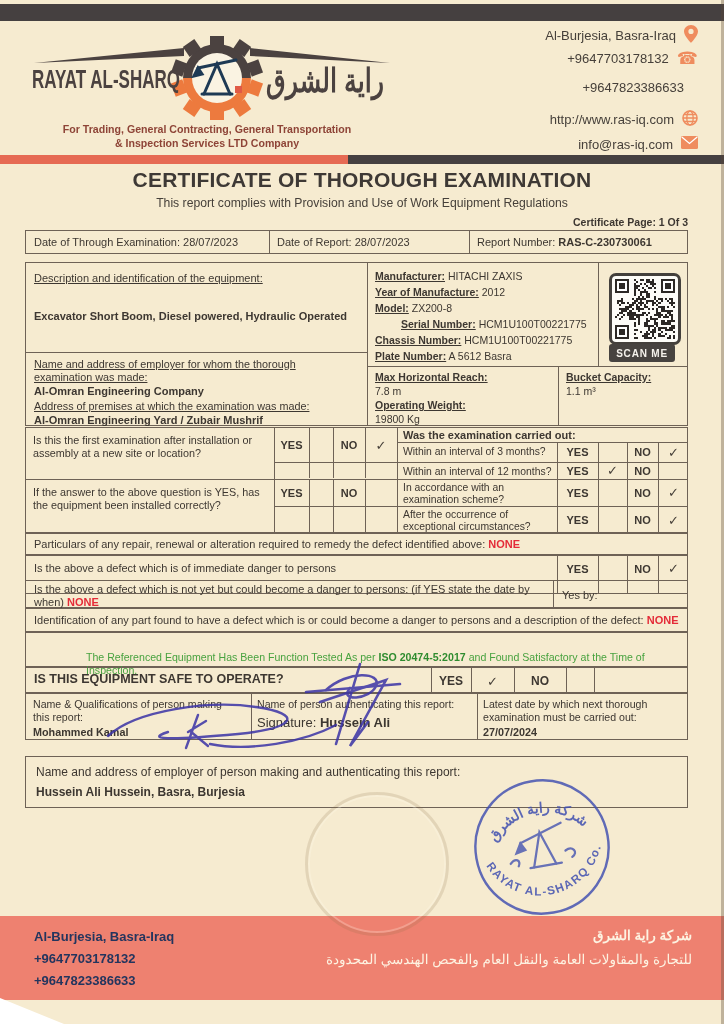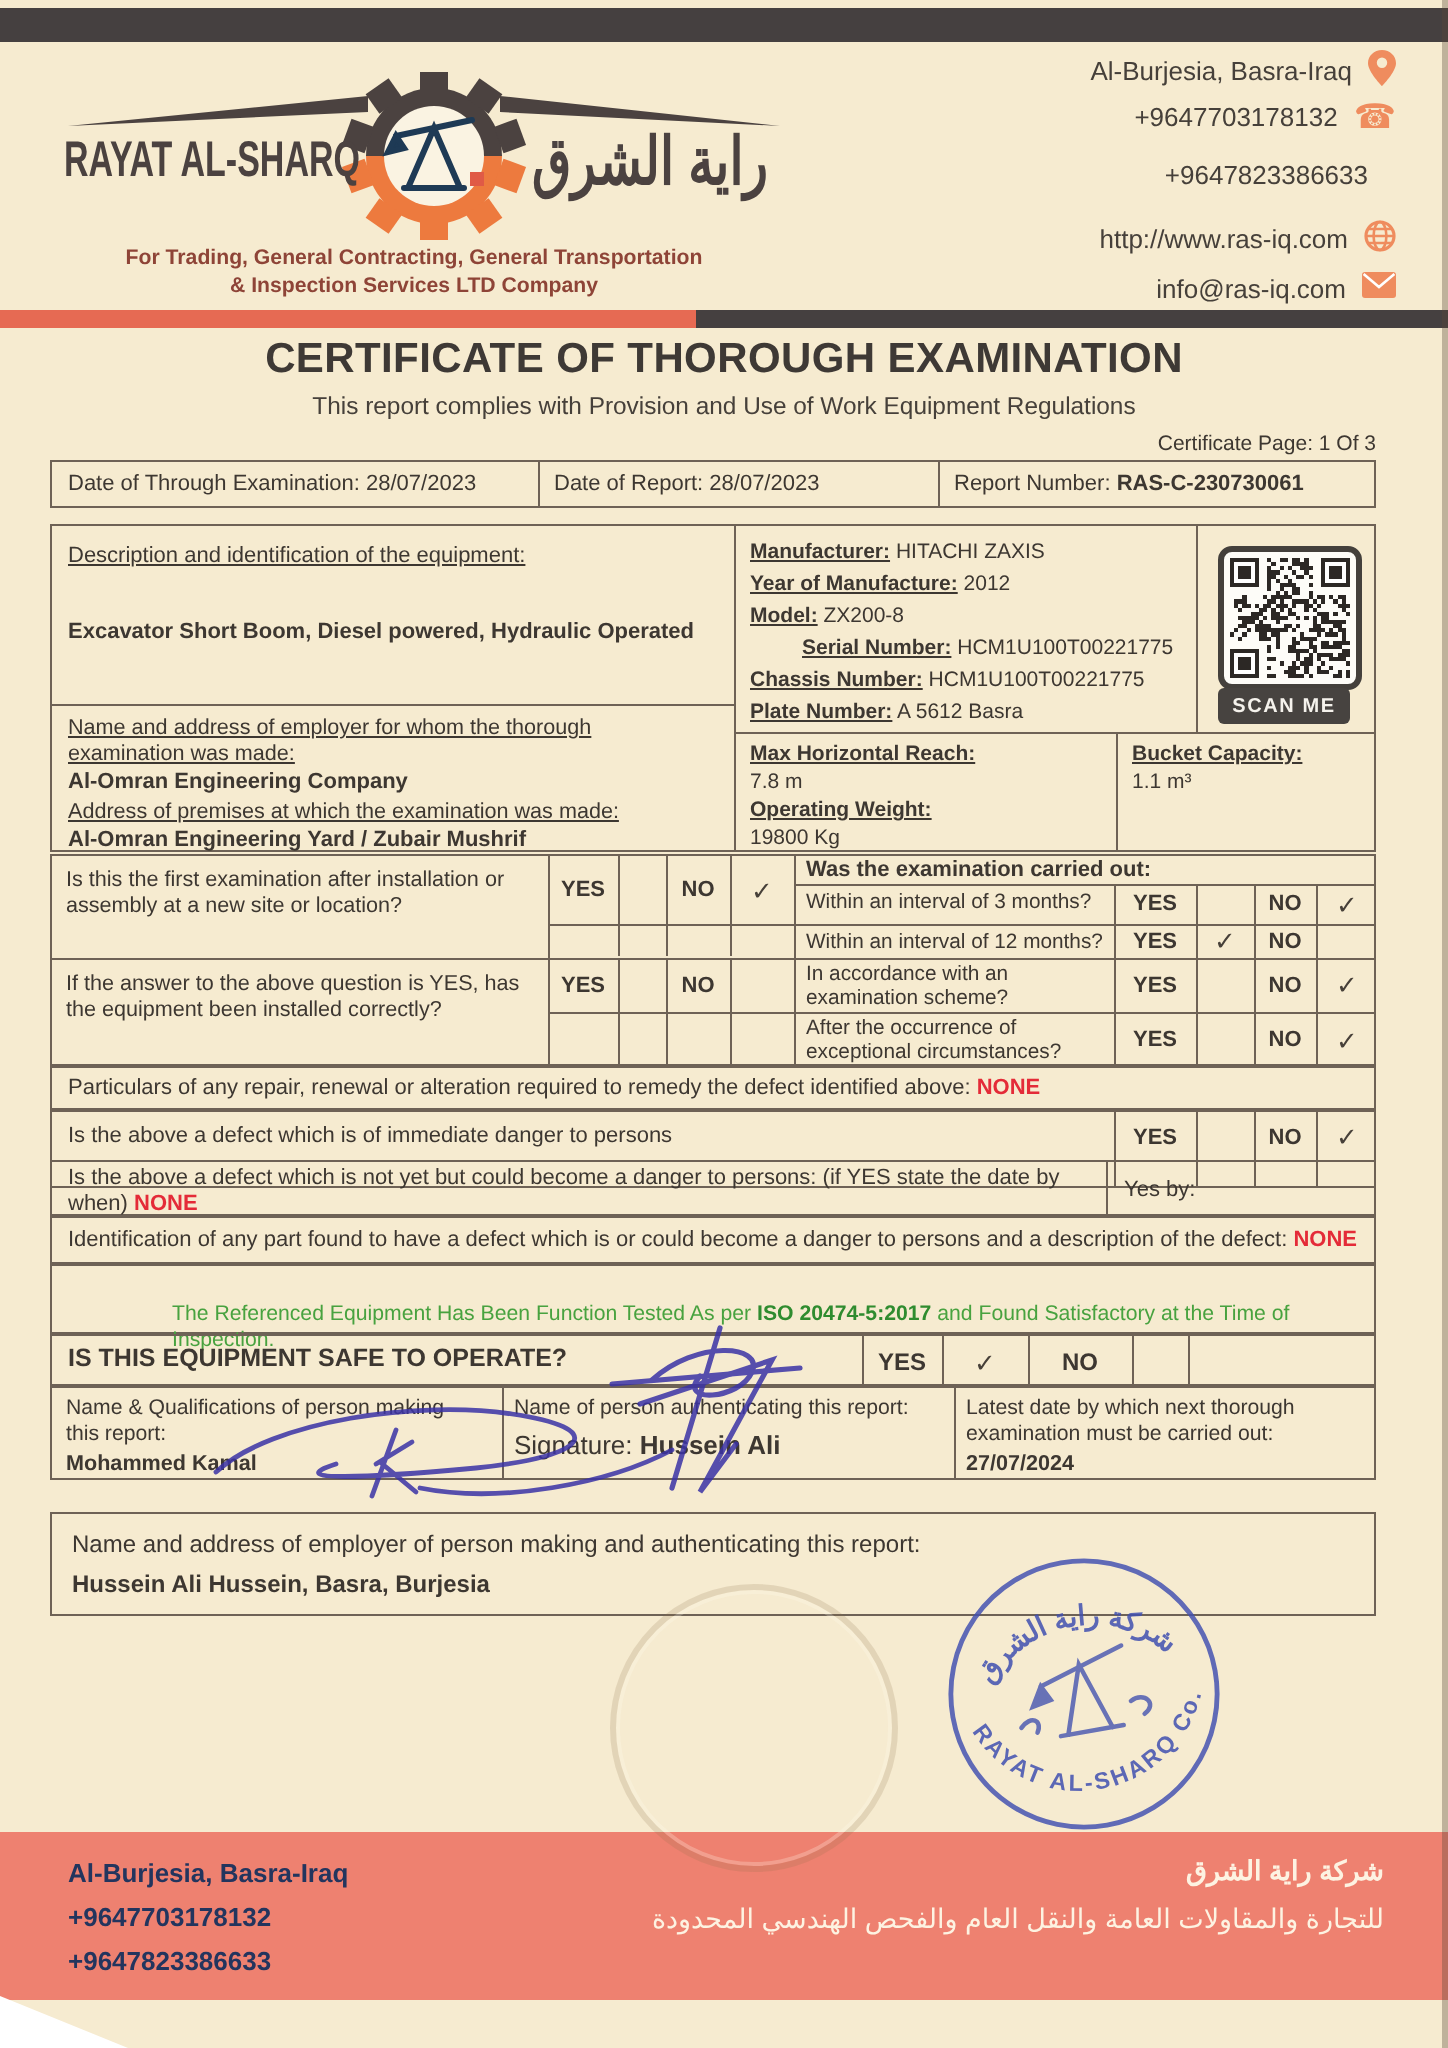--- a/index.html
+++ b/index.html
@@ -22,21 +22,21 @@
   .topbar{position:absolute;left:0;top:4px;width:100%;height:17px;background:#454040;}
   .divider-coral{position:absolute;left:0;top:155px;width:348px;height:9px;background:#e66a53;}
   .divider-dark{position:absolute;left:348px;top:155px;width:376px;height:9px;background:#454040;}
   .contact-row{position:absolute;right:26px;display:flex;align-items:center;gap:8px;
                font-size:13px;color:#46403a;}
   .contact-row .txt{white-space:nowrap;}
   .title{position:absolute;left:0;top:168px;width:100%;text-align:center;
          font-size:21px;font-weight:bold;color:#3e3935;letter-spacing:.2px;}
   .subtitle{position:absolute;left:0;top:196px;width:100%;text-align:center;
             font-size:12.2px;color:#46403a;}
-  .certpage{position:absolute;right:36px;top:216px;font-size:10.5px;font-weight:400;color:#3d3731;}
+  .certpage{position:absolute;right:36px;top:216px;font-size:10.5px;font-weight:700;color:#3d3731;}
   .qrbox{position:absolute;left:583px;top:10px;width:60px;height:60px;background:#fdfcf8;
          border:3px solid #44403c;border-radius:7px;padding:3px;box-sizing:content-box;}
   .scanme{position:absolute;left:583px;top:81px;width:66px;height:18px;background:#474340;
           border-radius:3px;color:#f5f2ec;font-size:10px;font-weight:bold;letter-spacing:.8px;
           display:flex;align-items:center;justify-content:center;}
   .footer{position:absolute;left:0;top:916px;width:100%;height:84px;background:#ee8170;}
   .footer-left{position:absolute;left:34px;top:10px;font-size:13px;font-weight:bold;
                color:#23355e;line-height:22px;}
   .footer-right{position:absolute;right:32px;top:8px;text-align:right;color:#fdf3e2;
                 font-size:13.5px;line-height:24px;direction:rtl;}

